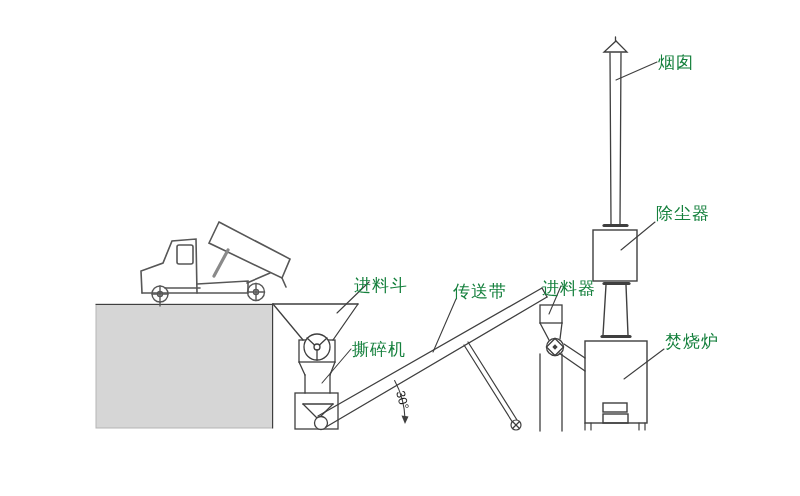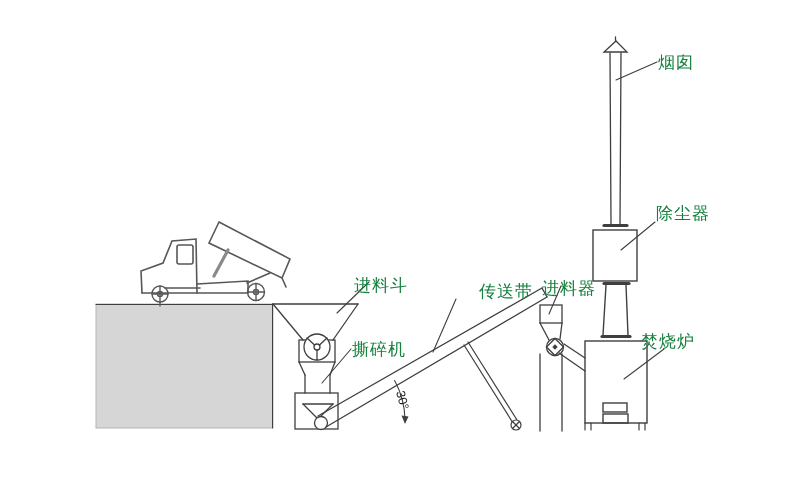--- a/index.html
+++ b/index.html
@@ -154,19 +154,19 @@
       <line x1="664" y1="349" x2="624" y2="379"></line>
       <line x1="561" y1="286" x2="549" y2="314"></line>
       <line x1="456" y1="299" x2="433" y2="352"></line>
       <line x1="369" y1="282" x2="337" y2="313"></line>
       <line x1="351" y1="349" x2="322" y2="383"></line>
     </g>
   </svg>
 
   <div class="label" style="left:658px;top:53px;">烟囱</div>
   <div class="label" style="left:656px;top:204px;">除尘器</div>
-  <div class="label" style="left:641px;top:332px;">焚烧炉</div>
+  <div class="label" style="left:665px;top:332px;">焚烧炉</div>
   <div class="label" style="left:542px;top:279px;">进料器</div>
-  <div class="label" style="left:453px;top:282px;margin-left:26px;">传送带</div>
+  <div class="label" style="left:453px;top:282px;">传送带</div>
   <div class="label" style="left:354px;top:264px;margin-top:12px;">进料斗</div>
   <div class="label" style="left:352px;top:340px;">撕碎机</div>
 
 </div>
 
 </body></html>

